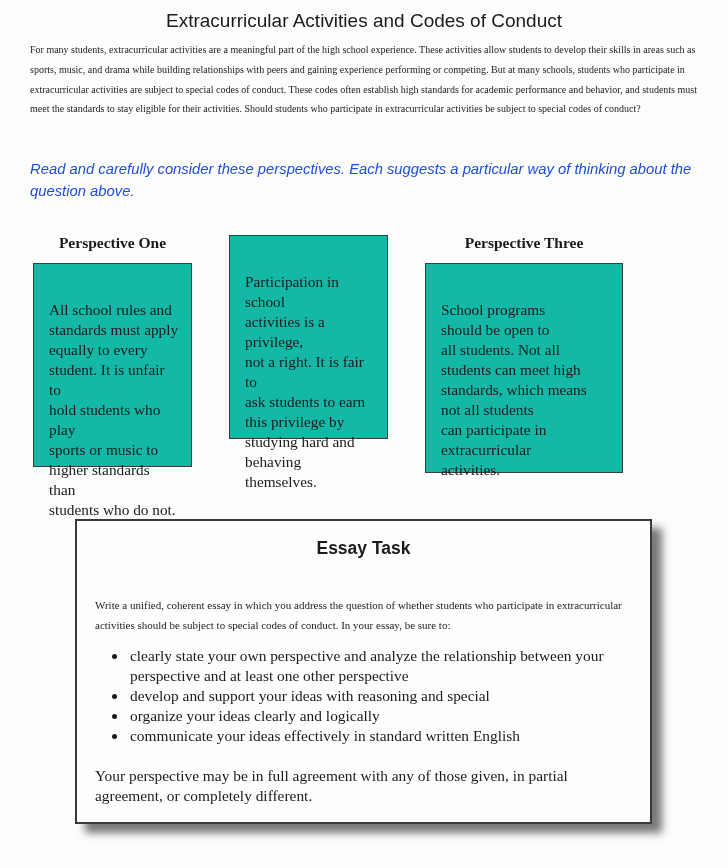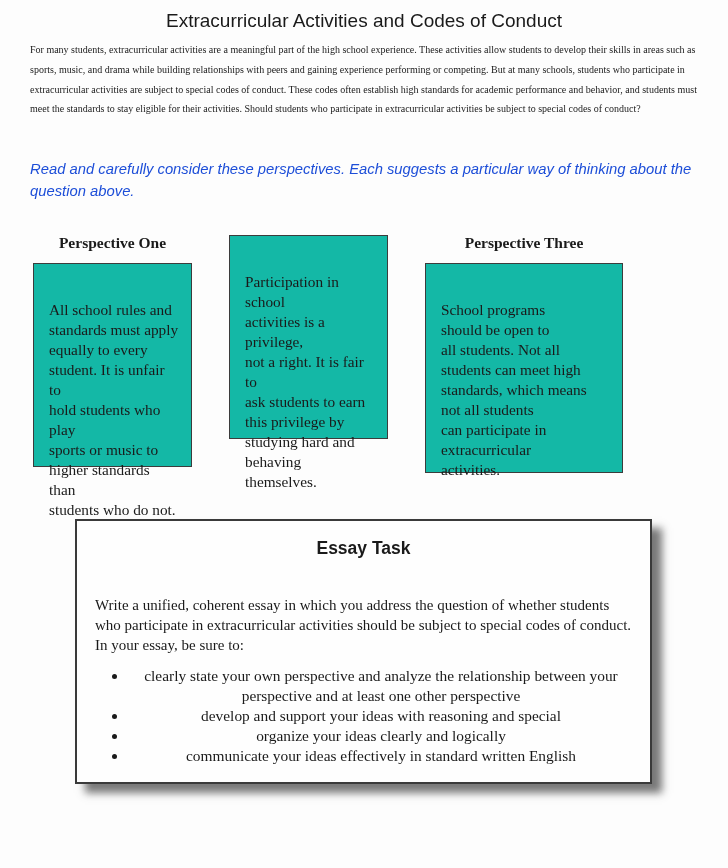--- a/index.html
+++ b/index.html
@@ -69,30 +69,29 @@
   }
   .essay-heading {
     font-family:"Liberation Sans", sans-serif;
     font-weight:bold;
     font-size:17.5px;
     line-height:22px;
     text-align:center;
     margin:4px 0 4px 0;
   }
   .essay-instructions {
-    font-size:15px;
+    font-size:11px;
     line-height:20px;
     margin-top:36px;
   }
   .essay-bullets {
     margin:11px 0 0 0;
     padding-left:33px;
     font-size:15.4px;
     line-height:20px;
-    text-align:center;
   }
   .essay-bullets li { padding-left:2px; }
   .essay-closing {
     font-size:15.4px;
     line-height:20px;
     margin-top:20px;
   }
 </style>
 </head>
 <body>
@@ -147,14 +146,15 @@
 <div class="essay-wrap">
   <div class="essay-box">
     <div class="essay-heading">Essay Task</div>
     <p class="essay-instructions">Write a unified, coherent essay in which you address the question of whether students who participate in extracurricular activities should be subject to special codes of conduct. In your essay, be sure to:</p>
     <ul class="essay-bullets">
       <li>clearly state your own perspective and analyze the relationship between your perspective and at least one other perspective</li>
       <li>develop and support your ideas with reasoning and special</li>
       <li>organize your ideas clearly and logically</li>
       <li>communicate your ideas effectively in standard written English</li>
     </ul>
+    <p class="essay-closing">Your perspective may be in full agreement with any of those given, in partial agreement, or completely different.</p>
   </div>
 </div>
 
 </body></html>

